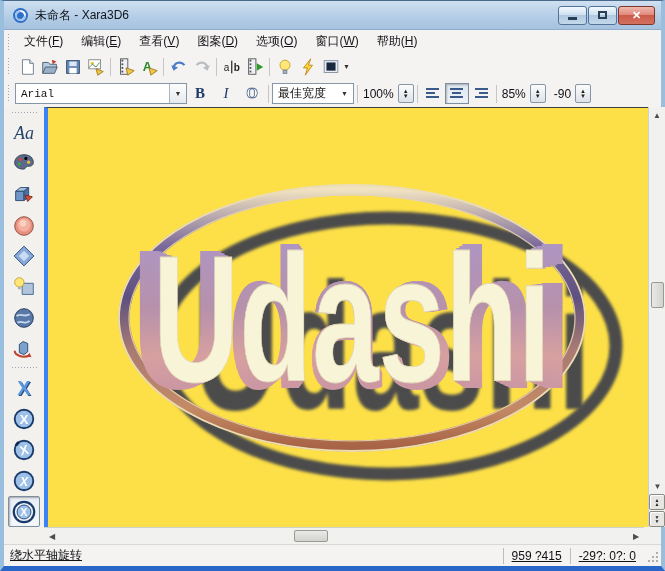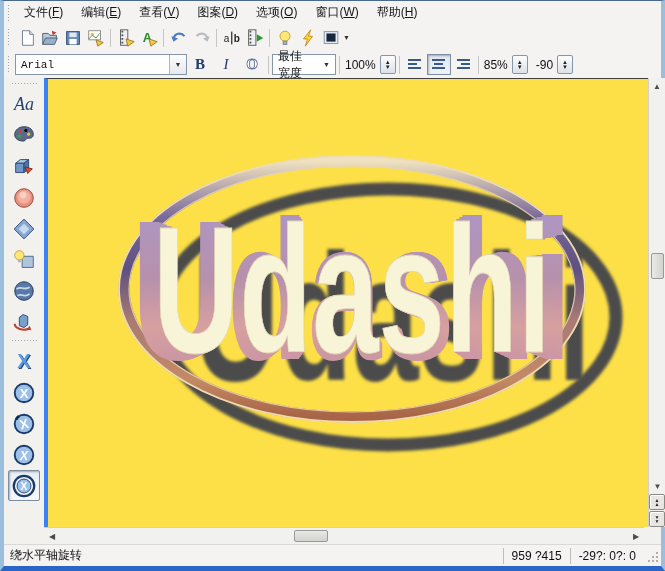--- a/index.html
+++ b/index.html
@@ -111,31 +111,50 @@
   }
   .hthumb{
     position:absolute; left:250px; top:2px; width:34px; height:12px;
     background:linear-gradient(#e9e9e7,#d2d2ce); border:1px solid #9a9a94; border-radius:2px;
   }
   .corner{ width:17px; background:#f1f1ef; }
 
   
   .statusbar{
     height:22px; background:#f4f3f1; border-top:1px solid #d8d8d4; display:flex; align-items:center;
-    flex:0 0 auto; font-size:12px;
+    flex:0 0 auto; font-size:12px;text-decoration:underline;
   }
   .status-hint{ flex:1; padding-left:6px; color:#101014; }
   .status-panel{ border-left:1px solid #bcbcb8; padding:0 8px; height:16px; display:flex; align-items:center; color:#101014; }
   .grip-corner{ width:16px; height:16px; margin-right:1px; }
 </style>
 </head>
 <body>
 
 <div class="window">
 
+  <div class="titlebar">
+    <svg class="app-icon" viewBox="0 0 17 17">
+      <circle cx="8.5" cy="8.5" r="7.5" fill="#2f6fc8"></circle>
+      <path d="M4 8.5a4.5 4.5 0 1 1 4.5 4.5" fill="none" stroke="#fff" stroke-width="2"></path>
+      <path d="M13 8.5a4.5 4.5 0 1 1-4.5-4.5" fill="none" stroke="#9cc4ee" stroke-width="2"></path>
+    </svg>
+    <span class="title-text">未命名 - Xara3D6</span>
+    <div class="win-btns">
+      <div class="win-btn">
+          <span class="glyph-min"></span>
+        </div>
+      <div class="win-btn">
+          <span class="glyph-max"></span>
+        </div>
+      <div class="win-btn close">
+          <span>✕</span>
+        </div>
+    </div>
+  </div>
 
   <div class="menubar">
     <div class="grip"></div>
     <div class="menu-item"><span>文件(</span><u>F</u><span>)</span></div>
     <div class="menu-item"><span>编辑(</span><u>E</u><span>)</span></div>
     <div class="menu-item"><span>查看(</span><u>V</u><span>)</span></div>
     <div class="menu-item"><span>图案(</span><u>D</u><span>)</span></div>
     <div class="menu-item"><span>选项(</span><u>O</u><span>)</span></div>
     <div class="menu-item"><span>窗口(</span><u>W</u><span>)</span></div>
     <div class="menu-item"><span>帮助(</span><u>H</u><span>)</span></div>
@@ -250,21 +269,21 @@
     <div class="tbtn" style="width:26px">
       <span class="styled-letter" style="font-weight:bold">B</span>
     </div>
     <div class="tbtn" style="width:26px">
       <span class="styled-letter" style="font-style:italic">I</span>
     </div>
     <div class="tbtn" style="width:26px">
       <span class="styled-letter" style="font-weight:bold;-webkit-text-stroke:.5px #1f3a6e;color:#fff;text-shadow:0 0 1px #1f3a6e">O</span>
     </div>
     <div class="tsep"></div>
-    <div class="combo" style="width:64px">
+    <div class="combo" style="width:82px">
       <span class="val" style="font-family:'Liberation Sans',sans-serif;font-size:12px">最佳宽度</span>
       <span class="dd" style="background:none;border:none">▼</span>
     </div>
     <div class="tsep"></div>
     <span class="numfield">100%</span>
     <div class="spin">
         <span>▲</span>
         <span>▼</span>
       </div>
     <div class="tsep"></div>

